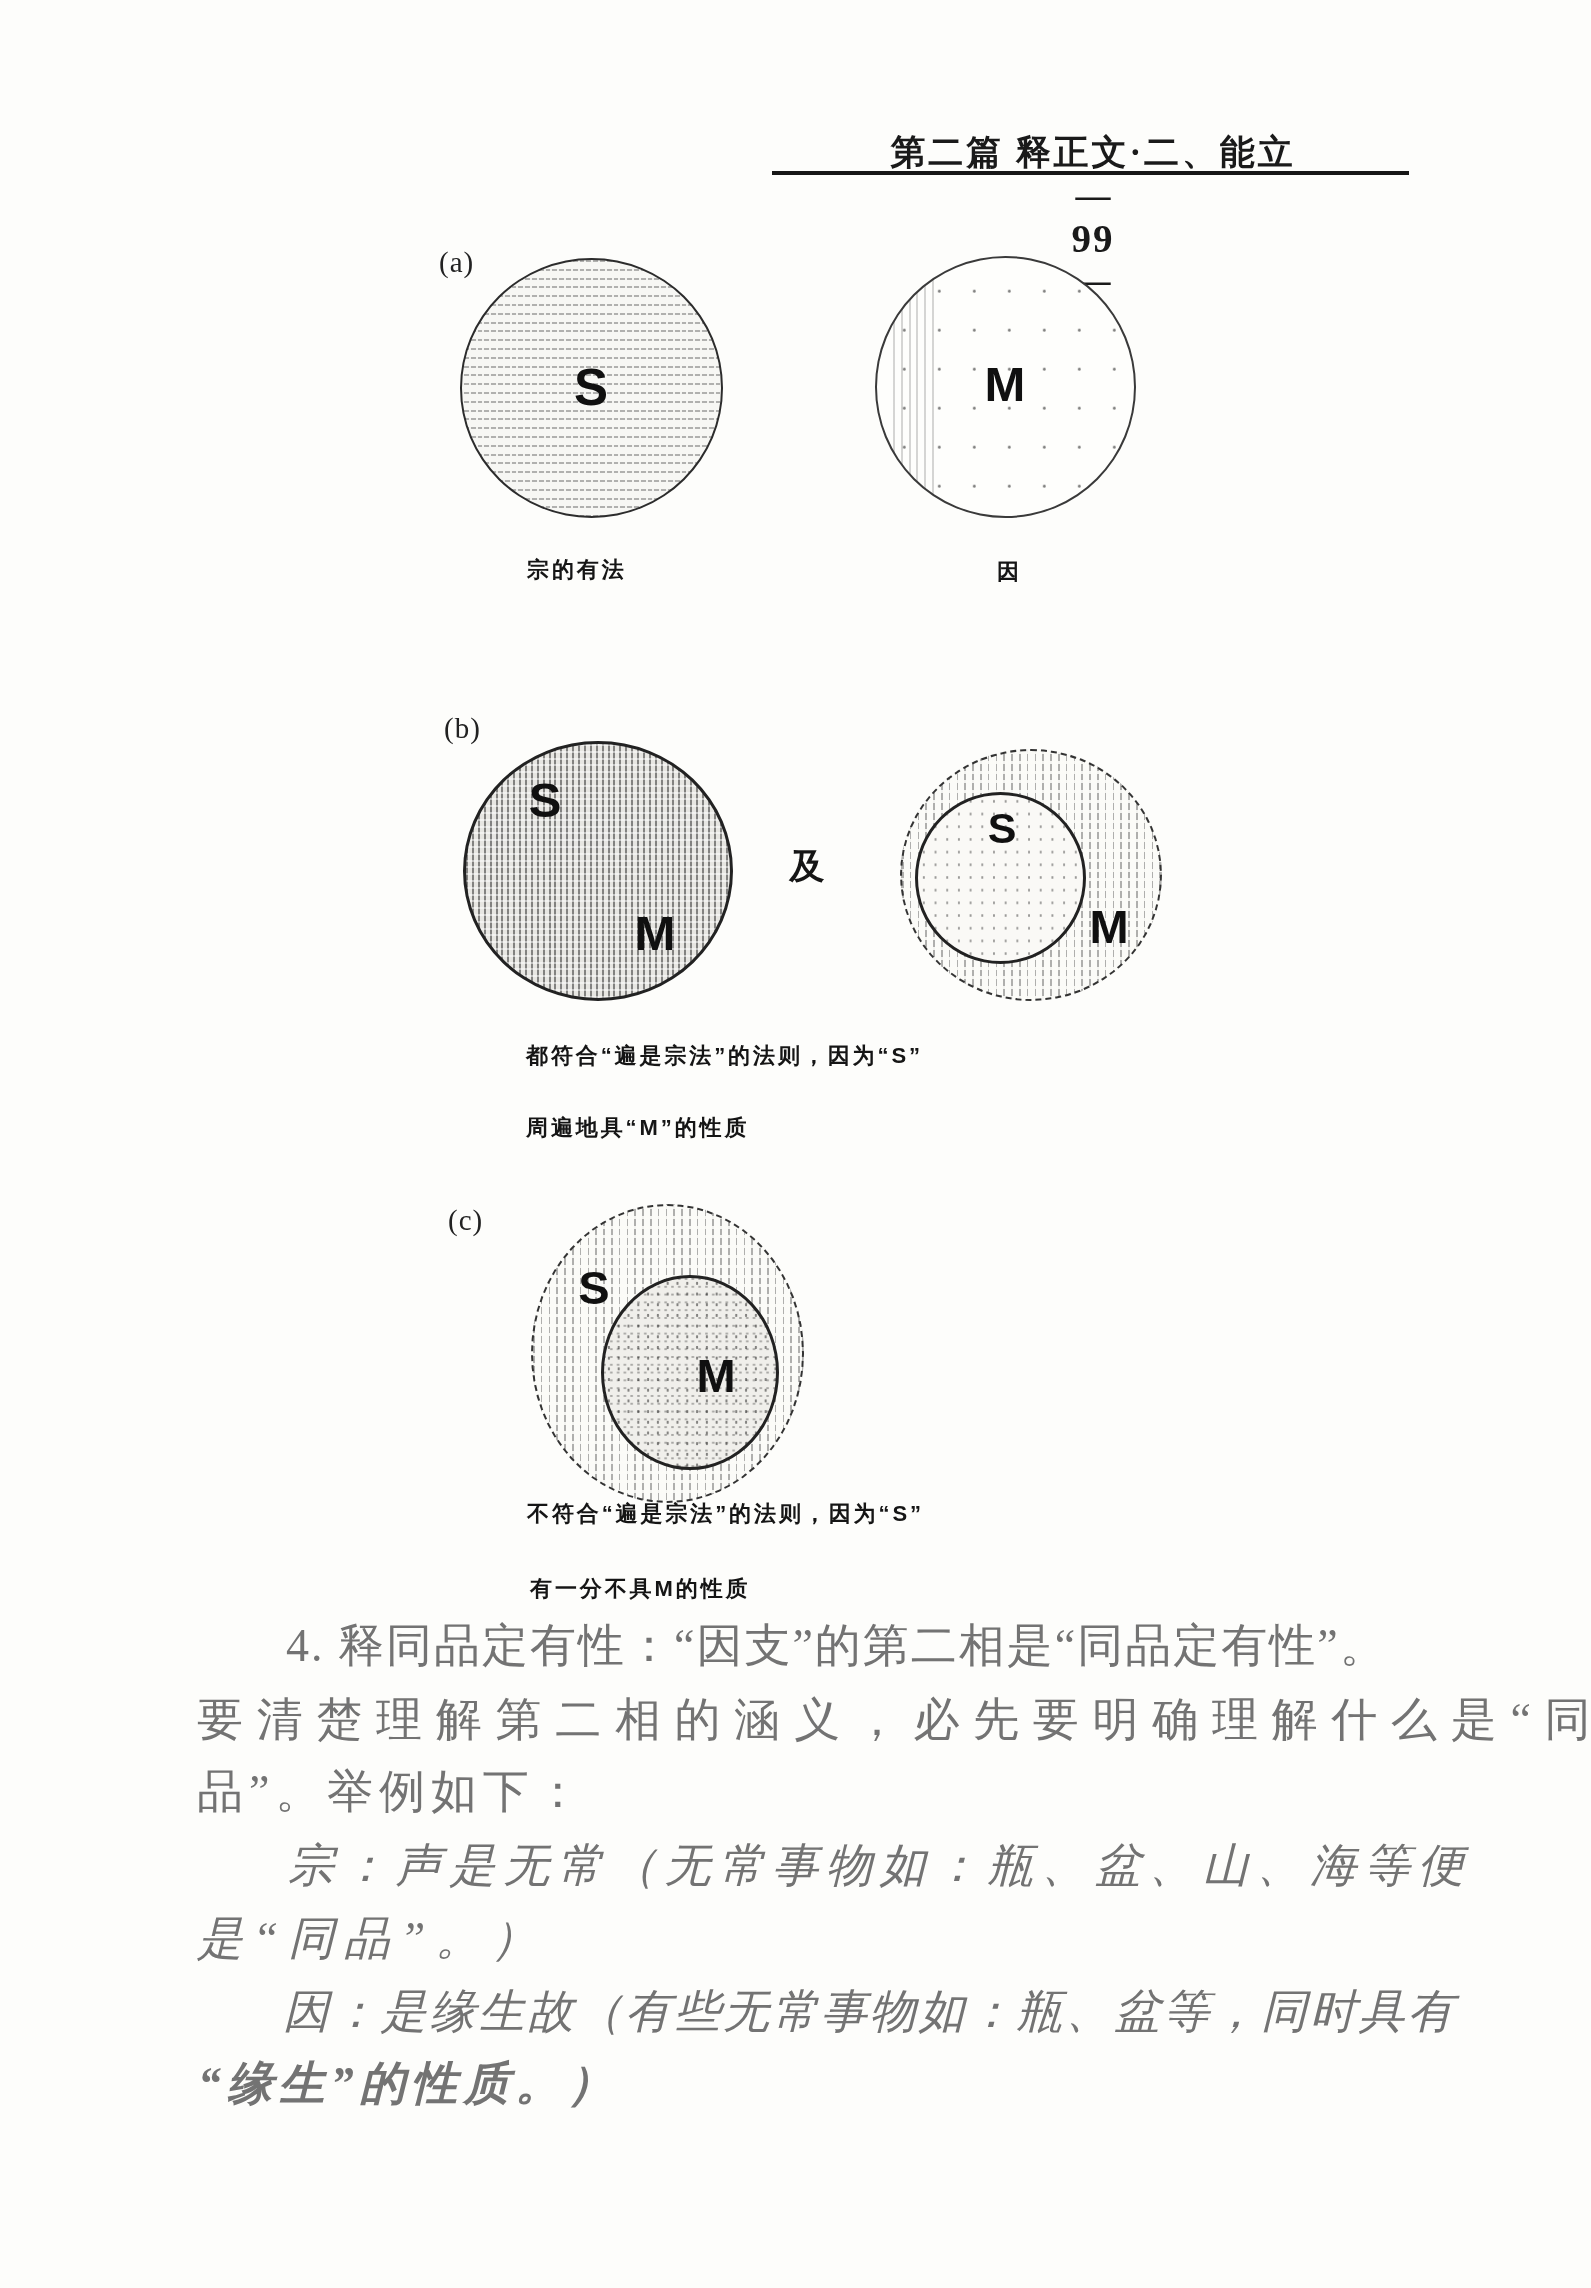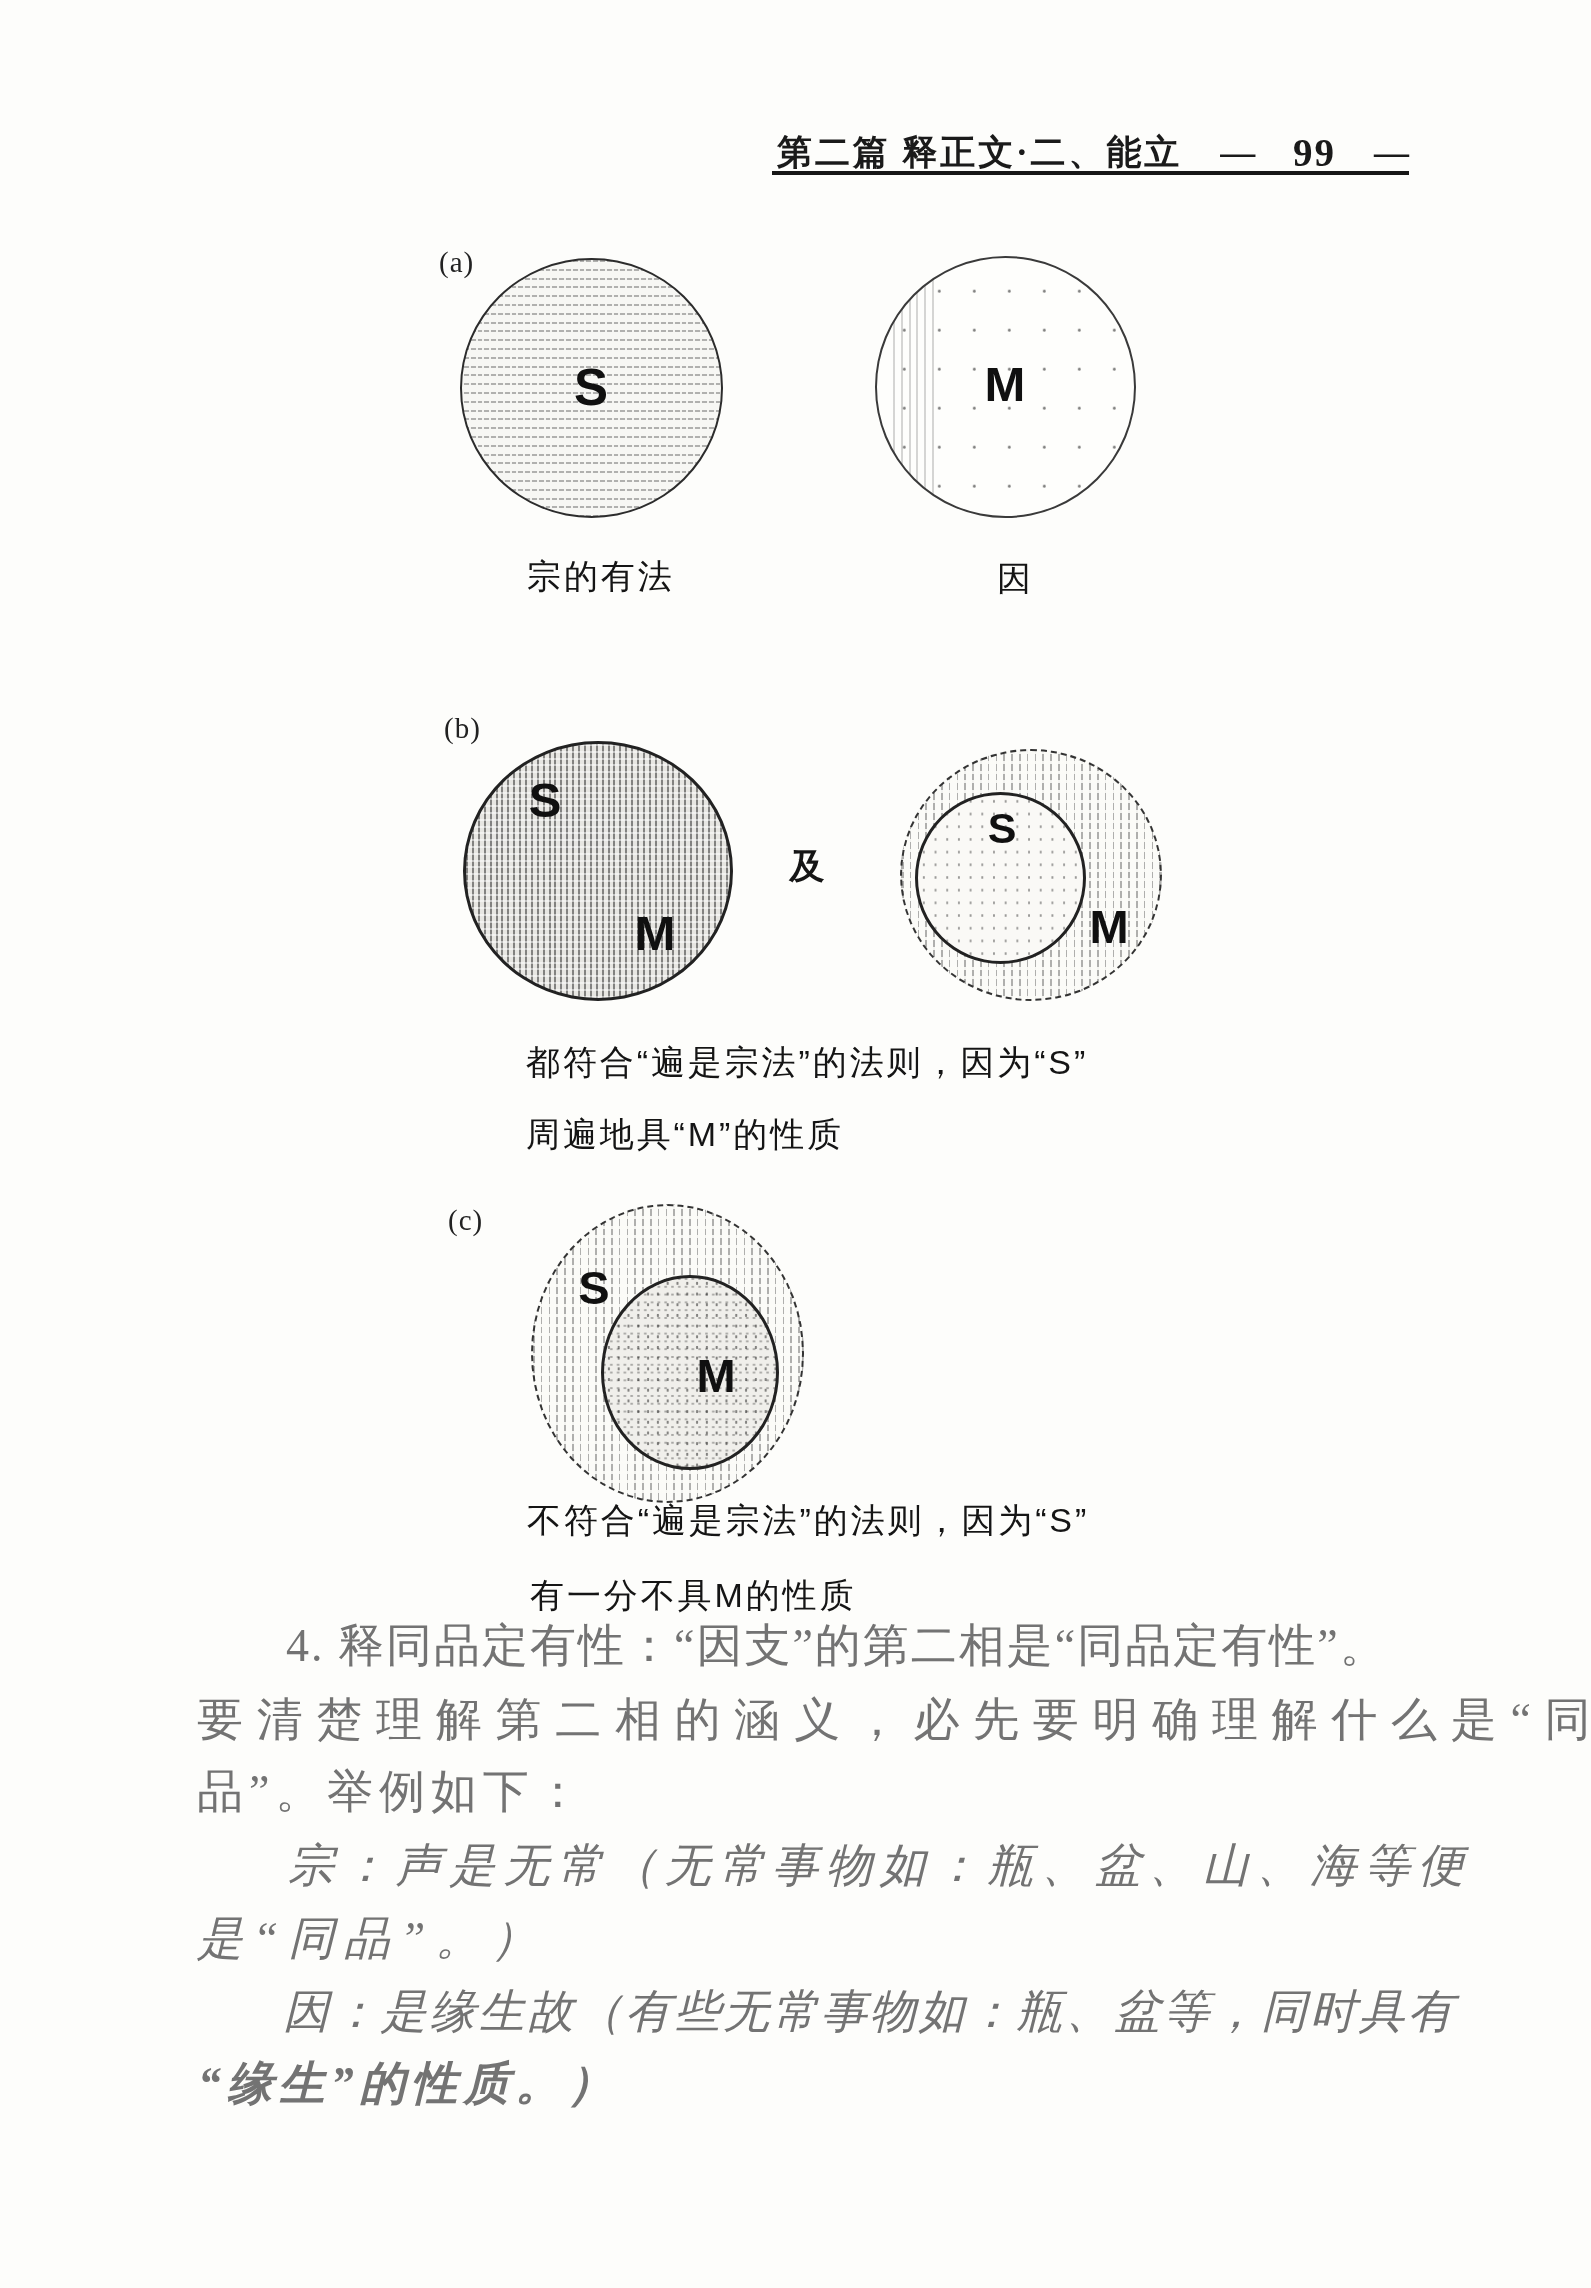--- a/index.html
+++ b/index.html
@@ -9,21 +9,21 @@
     margin:0 auto;
     background:#fdfdfb;
     color:#1a1a1a;
     font-family:"Liberation Serif", serif;
     overflow:hidden;
   }
   
   .hdr-row{
     position:absolute;left:777px;top:129px;width:632px;
     display:flex;align-items:center;justify-content:space-between;
-    font-size:35px;font-weight:bold;letter-spacing:2.9px;white-space:nowrap;
+    font-size:35px;font-weight:bold;letter-spacing:2.9px;white-space:nowrap;flex-direction:column;
   }
   .hdr-dash{font-weight:bold;letter-spacing:0;}
   .hdr-num{font-size:39px;letter-spacing:2px;font-weight:600;}
   .hdr-rule{position:absolute;left:772px;top:171px;width:637px;height:3.9px;background:#171717;}
   
   .dlabel{position:absolute;font-size:29px;letter-spacing:1px;color:#222;}
   .lab-a{left:439px;top:246px;}
   .lab-b{left:444px;top:712px;}
   .lab-c{left:448px;top:1204px;}
   
@@ -71,22 +71,22 @@
   .let-a-m{left:1005px;top:384px;font-size:49px;}
   .let-b-s{left:545px;top:800px;font-size:49px;}
   .let-b-m{left:655px;top:933px;font-size:49px;}
   .let-b-is{left:1002px;top:828px;font-size:43px;}
   .let-b-om{left:1109px;top:926px;font-size:47px;}
   .let-c-s{left:594px;top:1287px;font-size:47px;}
   .let-c-m{left:716px;top:1375px;font-size:47px;}
   .conn{position:absolute;left:807px;top:866px;transform:translate(-50%,-50%);
     font-family:"Liberation Sans", sans-serif;font-weight:600;font-size:35px;color:#151515;}
   
-  .cap{position:absolute;font-family:"Liberation Sans", sans-serif;font-weight:normal;
-    font-size:34px;letter-spacing:2.9px;color:#151515;white-space:nowrap;line-height:1.1;}
+  .cap{position:absolute;font-family:"Liberation Sans", sans-serif;font-weight:bold;
+    font-size:22px;letter-spacing:2.9px;color:#151515;white-space:nowrap;line-height:1.1;}
   .cap-a-l{left:527px;top:558px;}
   .cap-a-r{left:997px;top:560px;}
   .cap-b-1{left:526px;top:1044px;}
   .cap-b-2{left:526px;top:1116px;}
   .cap-c-1{left:527px;top:1502px;}
   .cap-c-2{left:530px;top:1577px;}
   
   .bline{position:absolute;font-size:46px;line-height:1.1;color:#737373;white-space:nowrap;}
   .kai{font-style:italic;font-weight:normal;}
   .bl1{left:286px;top:1621px;letter-spacing:2px;}

